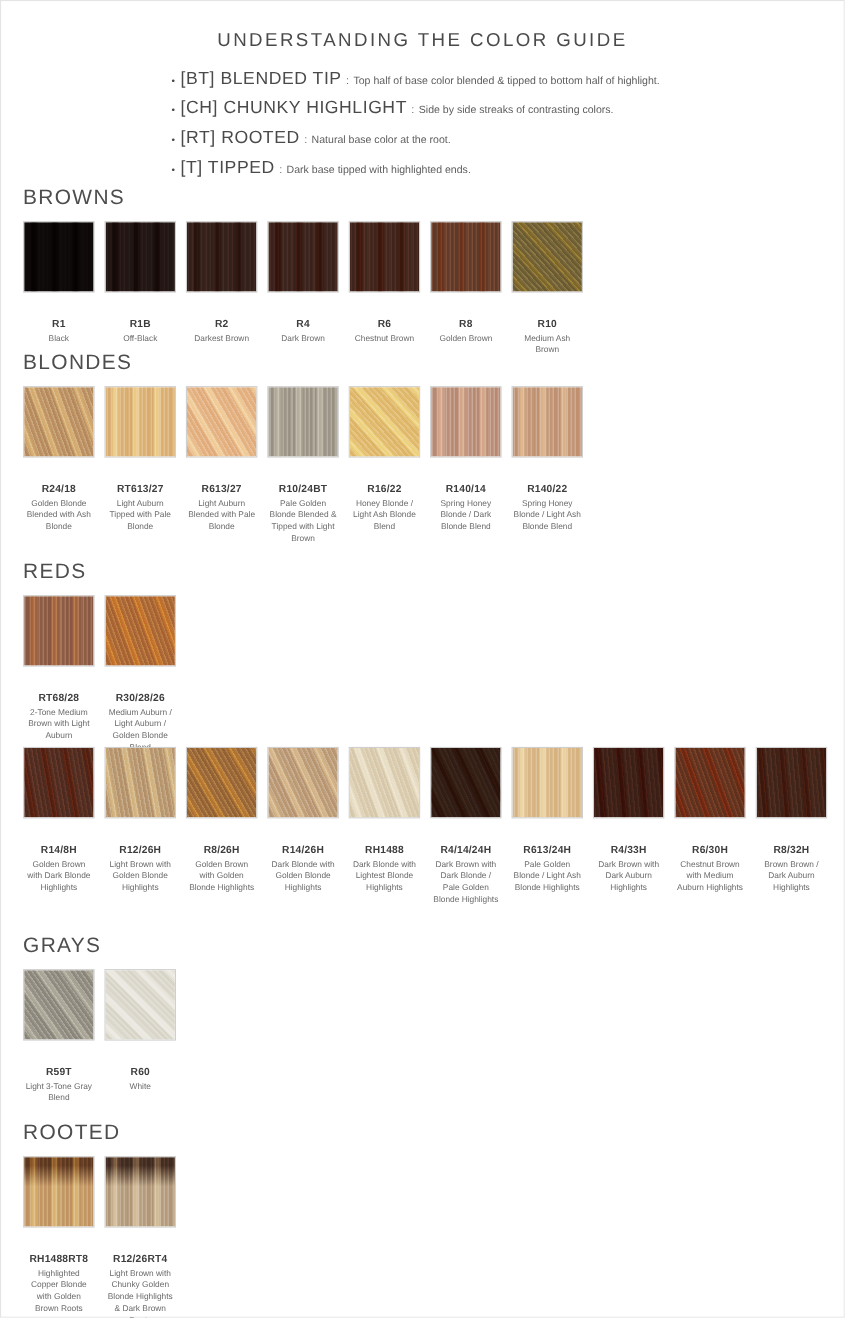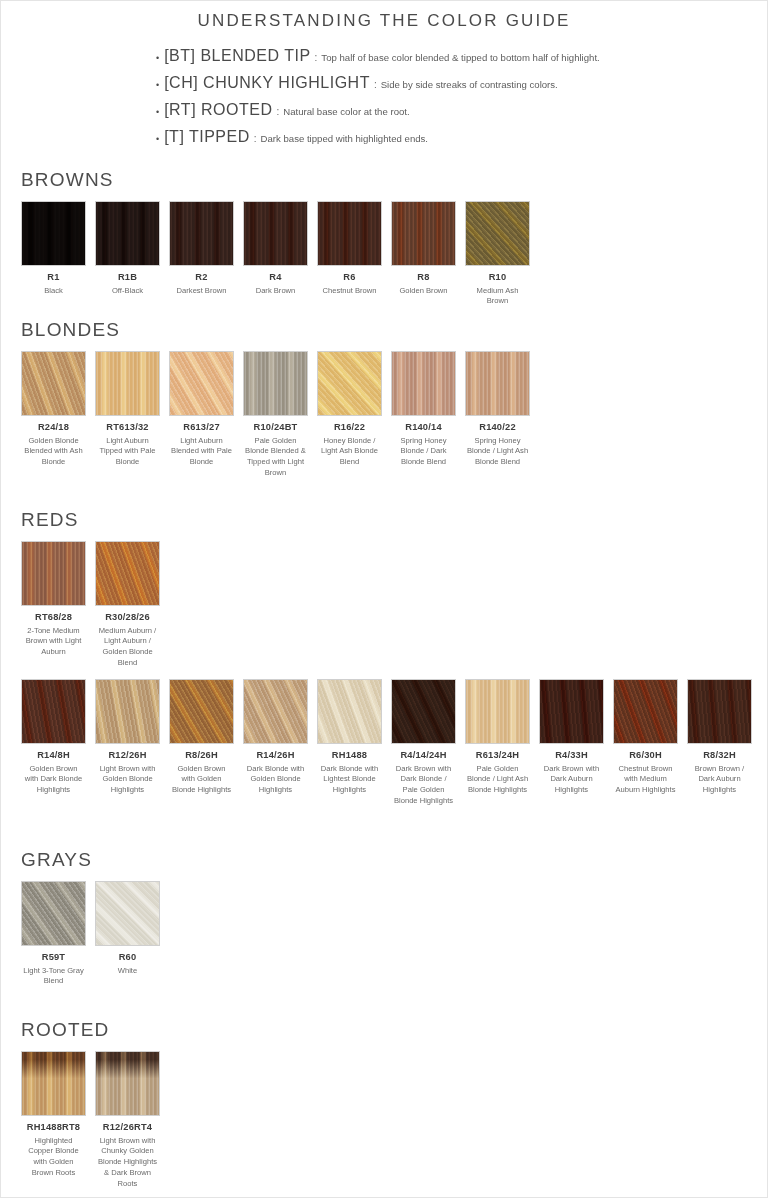--- a/index.html
+++ b/index.html
@@ -18,21 +18,21 @@
   .page {
     width: 768px;
     height: 1198px;
     border: 1px solid #e4e4e4;
     position: relative;
     background: #fff;
   }
 
   
   .guide-header {
-    padding-top: 10px;
+    padding-top: 26px;
     text-align: center;
   }
   .guide-title {
     font-size: 17px;
     letter-spacing: 2.2px;
     font-weight: 400;
     color: #4a4a4a;
     margin: 0 0 16px 0;
   }
   .legend {
@@ -94,21 +94,21 @@
     overflow: hidden;
   }
   .swatch .strands {
     position: absolute;
     inset: 0;
   }
   .code {
     font-size: 9.3px;
     font-weight: bold;
     color: #3d3d3d;
-    margin-top: 6px;
+    margin-top: 23px;
     line-height: 1.25;
     letter-spacing: 0.2px;
   }
   .desc {
     font-size: 7.6px;
     color: #6b6b6b;
     line-height: 1.42;
     margin-top: 2px;
     padding: 0 1px;
   }
@@ -210,21 +210,21 @@
             <div class="swatch">
               <div class="strands" style="background-image:repeating-linear-gradient(70deg, rgba(255,255,255,0.00) 0px, rgba(255,255,255,0.00) 1px, rgba(255,255,255,0.16) 1px, rgba(255,255,255,0.16) 2px, rgba(0,0,0,0.10) 2px, rgba(0,0,0,0.10) 4px),repeating-linear-gradient(70deg, rgba(0,0,0,0.10) 0px, rgba(0,0,0,0.10) 5px, #e3c49a 7px, #e3c49a 10px, rgba(0,0,0,0.04) 13px, rgba(0,0,0,0.04) 19px),linear-gradient(70deg, #c29a6d, #c29a6d); background-blend-mode: overlay, soft-light, normal, normal;"></div>
             </div>
             <div class="code">R24/18</div>
             <div class="desc">Golden Blonde Blended with Ash Blonde</div>
           </div>
           <div class="swatch-cell">
             <div class="swatch">
               <div class="strands" style="background-image:repeating-linear-gradient(90deg, rgba(255,255,255,0.00) 0px, rgba(255,255,255,0.00) 1px, rgba(255,255,255,0.16) 1px, rgba(255,255,255,0.16) 2px, rgba(0,0,0,0.10) 2px, rgba(0,0,0,0.10) 4px),repeating-linear-gradient(90deg, rgba(0,0,0,0.10) 0px, rgba(0,0,0,0.10) 5px, #f1d9ae 7px, #f1d9ae 10px, rgba(0,0,0,0.04) 13px, rgba(0,0,0,0.04) 19px),linear-gradient(90deg, #dfb880, #dfb880); background-blend-mode: overlay, soft-light, normal, normal;"></div>
             </div>
-            <div class="code">RT613/32</div>
+            <div class="code">RT613/27</div>
             <div class="desc">Light Auburn Tipped with Pale Blonde</div>
           </div>
           <div class="swatch-cell">
             <div class="swatch">
               <div class="strands" style="background-image:repeating-linear-gradient(60deg, rgba(255,255,255,0.00) 0px, rgba(255,255,255,0.00) 1px, rgba(255,255,255,0.16) 1px, rgba(255,255,255,0.16) 2px, rgba(0,0,0,0.10) 2px, rgba(0,0,0,0.10) 4px),repeating-linear-gradient(60deg, rgba(0,0,0,0.10) 0px, rgba(0,0,0,0.10) 5px, #f6dcb7 7px, #f6dcb7 10px, rgba(0,0,0,0.04) 13px, rgba(0,0,0,0.04) 19px),linear-gradient(60deg, #e6b88b, #e6b88b); background-blend-mode: overlay, soft-light, normal, normal;"></div>
             </div>
             <div class="code">R613/27</div>
             <div class="desc">Light Auburn Blended with Pale Blonde</div>
           </div>
           <div class="swatch-cell">

